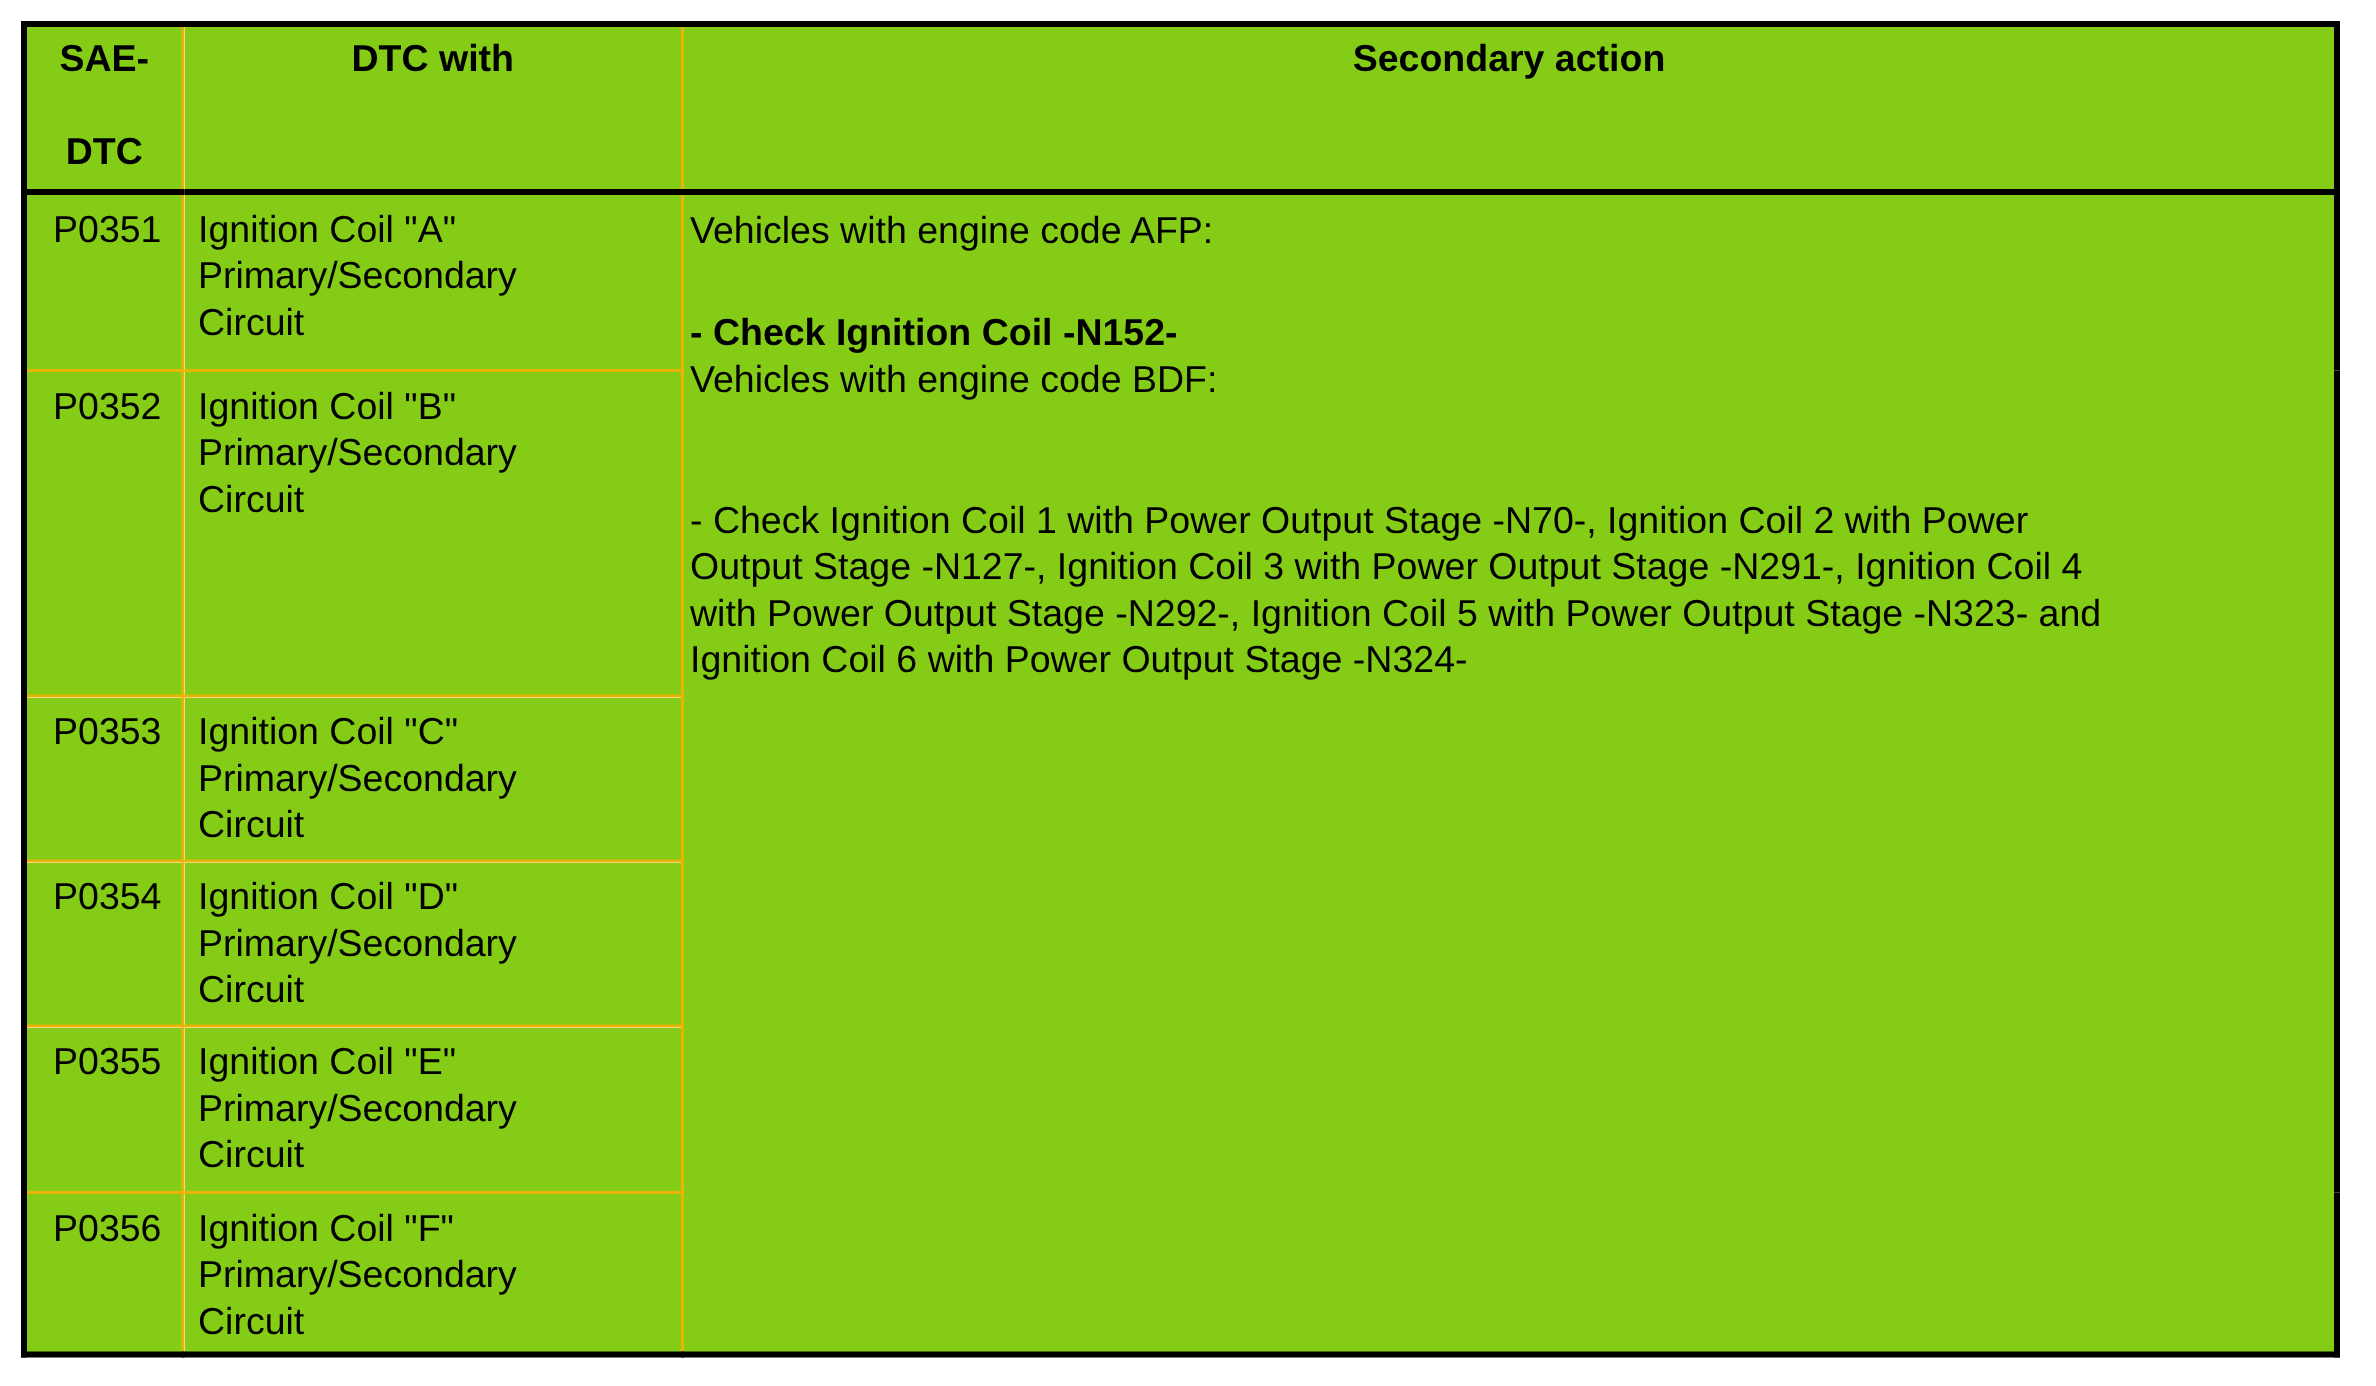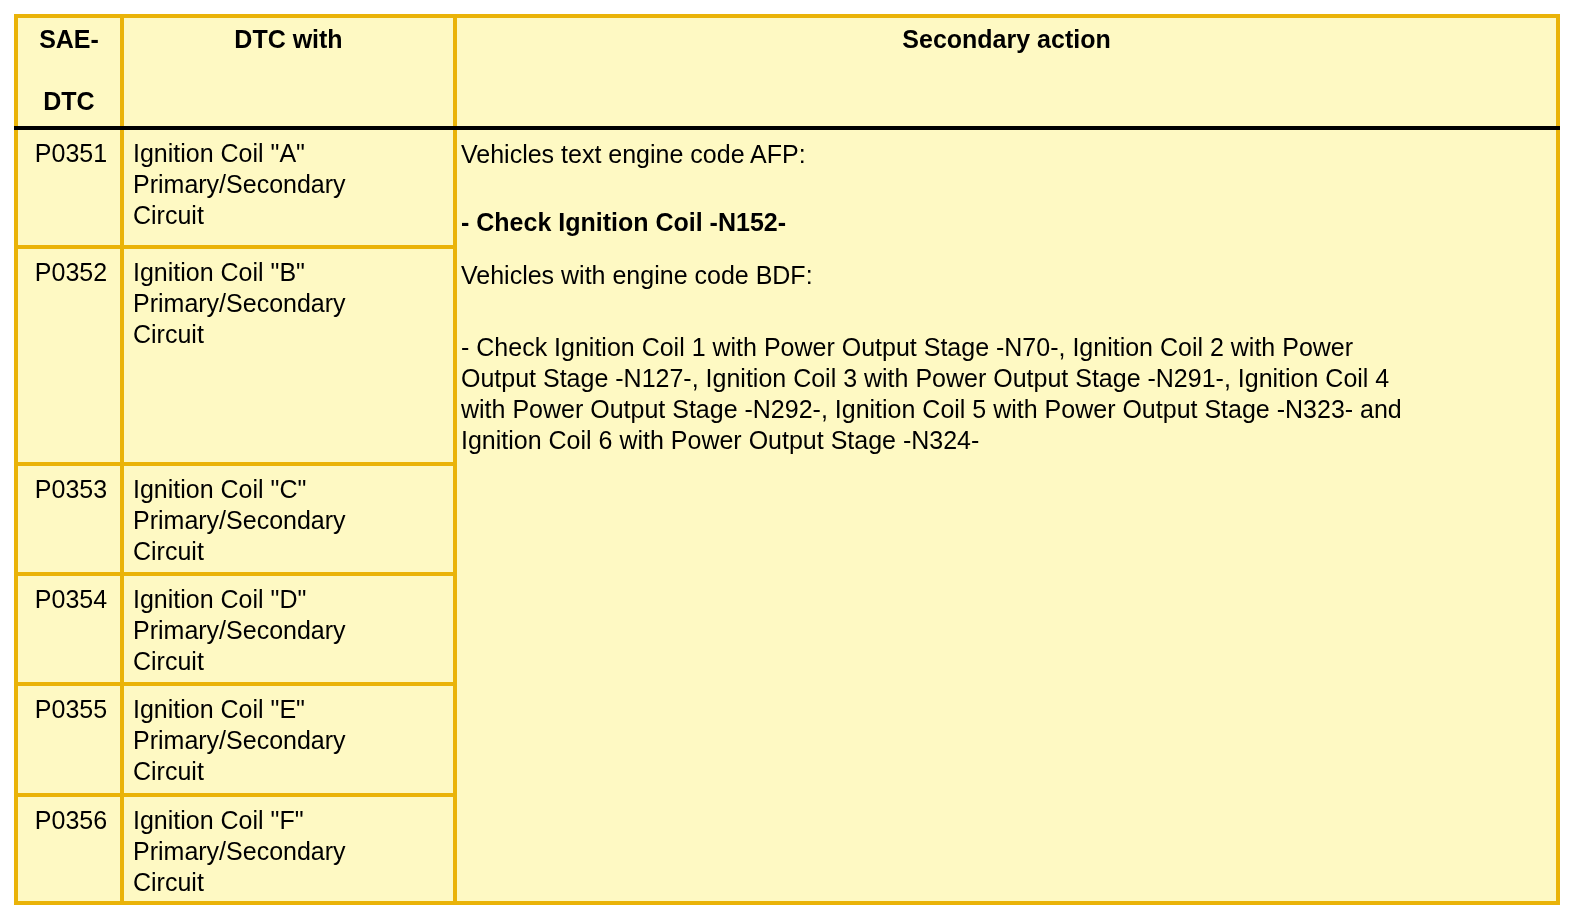--- a/index.html
+++ b/index.html
@@ -22,24 +22,24 @@
     top: 14px;
     width: 1542px;
     border-collapse: collapse;
     table-layout: fixed;
     border: 4px solid #000000;
     font-size: 25px;
     line-height: 31px;
   }
   table.dtc-table th,
   table.dtc-table td {
-    border: 4px solid #eab308;
+    border: 2px solid #eab308;
     vertical-align: top;
     overflow: hidden;
-    background: #fef9c3;
+    background: #84cc16;
   }
   
   tr.header-row th {
     border-bottom: 4px solid #000000;
     font-weight: bold;
     text-align: center;
     padding-top: 6px;
     white-space: pre-line;
   }
   tr.header-row { height: 112px; }
@@ -61,22 +61,22 @@
     white-space: pre-line;
   }
   td.corrective-cell {
     padding: 9px 10px 2px 4px;
   }
   td.corrective-cell p {
     margin: 0;
     white-space: pre-line;
   }
   td.corrective-cell p.afp-action  { margin-top: 37px; font-weight: bold; }
-  td.corrective-cell p.bdf-heading { margin-top: 22px; }
-  td.corrective-cell p.bdf-action  { margin-top: 41px; }
+  td.corrective-cell p.bdf-heading { }
+  td.corrective-cell p.bdf-action  { margin-top: 63px; }
 </style>
 </head>
 <body>
 
 <div class="page">
   <table class="dtc-table">
     <colgroup>
       <col style="width:106px">
       <col style="width:333px">
       <col style="width:1103px">
@@ -89,21 +89,21 @@
         <th>DTC with</th>
         <th>Secondary action</th>
       </tr>
 
       <tr class="row-1">
         <td class="code-cell">P0351</td>
         <td class="dtc-text-cell">Ignition Coil "A"
 Primary/Secondary
 Circuit</td>
         <td class="corrective-cell" rowspan="6">
-          <p class="afp-heading">Vehicles text engine code AFP:</p>
+          <p class="afp-heading">Vehicles with engine code AFP:</p>
           <p class="afp-action">- Check Ignition Coil -N152-</p>
           <p class="bdf-heading">Vehicles with engine code BDF:</p>
           <p class="bdf-action">- Check Ignition Coil 1 with Power Output Stage -N70-, Ignition Coil 2 with Power
 Output Stage -N127-, Ignition Coil 3 with Power Output Stage -N291-, Ignition Coil 4
 with Power Output Stage -N292-, Ignition Coil 5 with Power Output Stage -N323- and
 Ignition Coil 6 with Power Output Stage -N324-</p>
         </td>
       </tr>
 
       <tr class="row-2">

